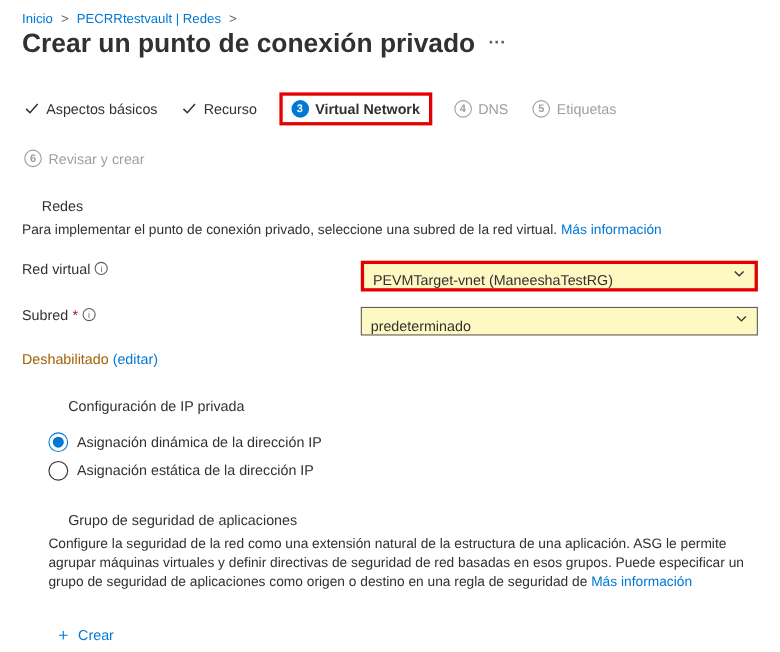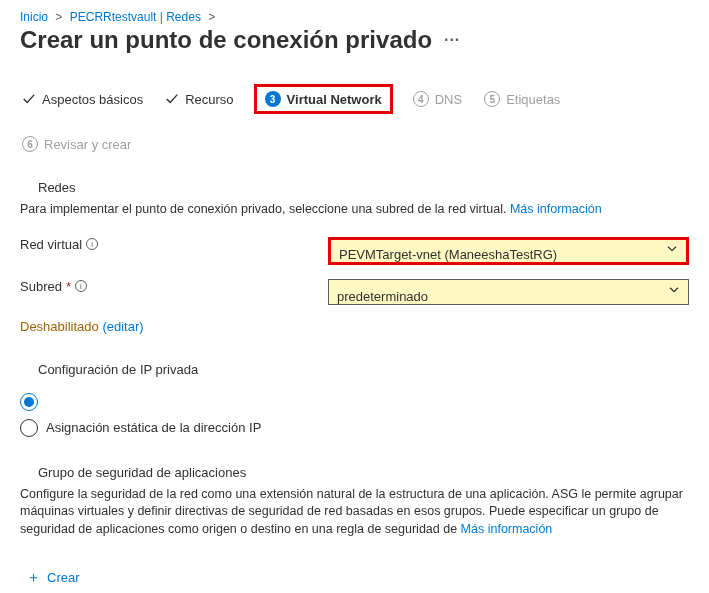--- a/index.html
+++ b/index.html
@@ -37,21 +37,21 @@
     padding: 0 24px 0 8px; font-size: 13px; color: #323130; cursor: pointer;
     display: flex; align-items: flex-end; position: relative;
   }
   .select.highlighted { border: 3px solid #e40000; height: 28px; }
   .select .chev { position: absolute; right: 8px; top: 50%; transform: translateY(-55%); pointer-events: none; }
   .static-val { font-size: 13px; color: #a16207; }
   .radio-row { display: flex; align-items: center; gap: 8px; margin-bottom: 8px; cursor: pointer; }
   .radio { width: 18px; height: 18px; border: 1px solid #323130; border-radius: 50%; display: inline-flex; align-items: center; justify-content: center; }
   .radio.checked { border-color: #0078d4; }
   .radio.checked::after { content: ""; width: 10px; height: 10px; background: #0078d4; border-radius: 50%; }
-  .section-block { margin-top: 28px; }
+  .section-block { margin-top: 28px; margin-left: 24px; }
   .add-btn { display: inline-flex; align-items: center; gap: 6px; color: #0078d4; font-size: 13px; cursor: pointer; margin: 12px 0 14px; padding-left: 6px; }
   .plus { font-size: 15px; color: #0078d4; }
   svg.chev-svg { width: 12px; height: 12px; }
 </style>
 </head>
 <body>
 
 <div class="breadcrumb">
   <a>Inicio</a>
   <span class="sep">&gt;</span>
@@ -137,20 +137,21 @@
     <span class="static-val">Deshabilitado</span>
     <a class="link">(editar)</a>
   </div>
 </div>
 
 <div class="section-block">
   <div class="section-title">Configuración de IP privada</div>
   <div style="height:10px"></div>
   <div class="radio-row">
     <span class="radio checked"></span>
+    <span>Asignación dinámica de la dirección IP</span>
   </div>
   <div class="radio-row">
     <span class="radio"></span>
     <span>Asignación estática de la dirección IP</span>
   </div>
 </div>
 
 <div class="section-block">
   <div class="section-title">Grupo de seguridad de aplicaciones</div>
   <div class="section-desc">

